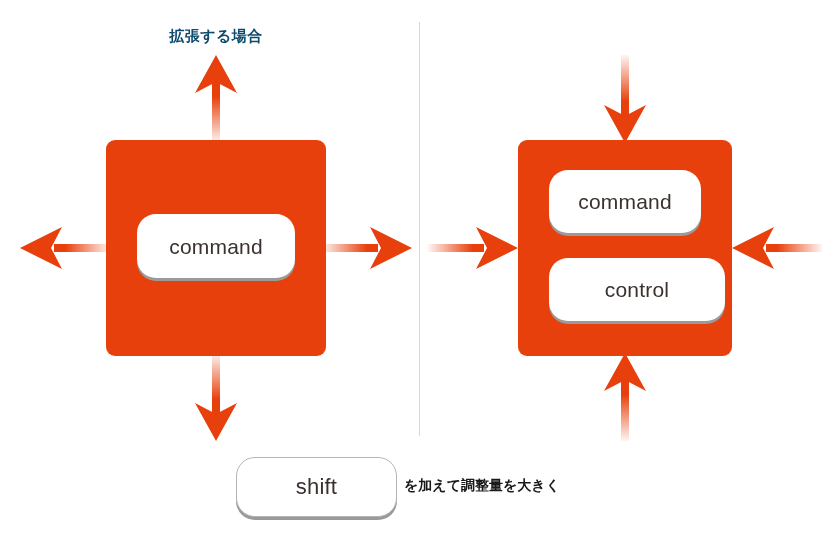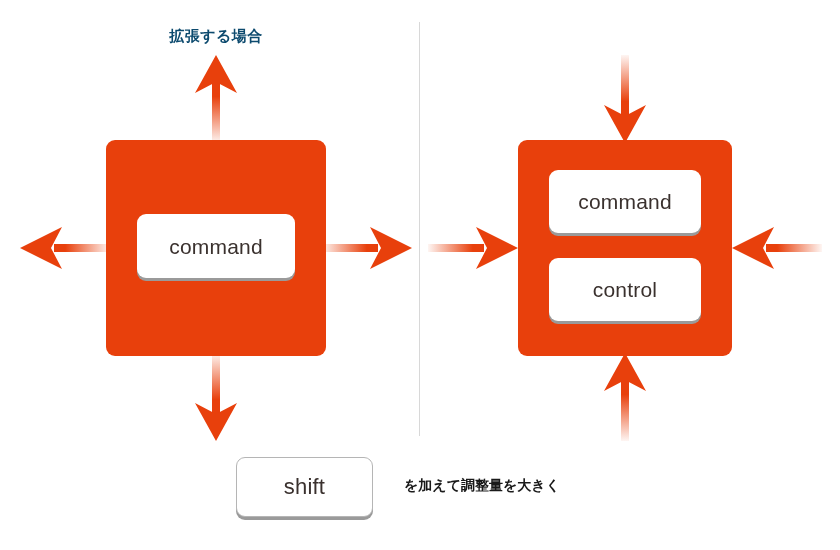--- a/index.html
+++ b/index.html
@@ -51,41 +51,41 @@
     position: absolute;
     border-radius: 9px;
   }
   #box-left  { left: 106px; top: 140px; width: 220px; height: 216px; }
   #box-right { left: 518px; top: 140px; width: 214px; height: 216px; }
 
   
   .keycap {
     position: absolute;
     background: #ffffff;
-    border-radius: 9px;
+    border-radius: 19px;
     box-shadow: 0 3px 0 0 #9a9a9a;
     display: flex;
     align-items: center;
     justify-content: center;
     box-sizing: border-box;
   }
   .keycap.bordered {
     border: 1px solid #b5b5b5;
   }
   .keycap .cap-label {
     font-size: 21px;
     color: #3a312e;
     letter-spacing: 0.2px;
     line-height: 1;
     user-select: none;
   }
   #key-left-command  { left: 137px; top: 214px; width: 158px; height: 64px; }
   #key-right-command { left: 549px; top: 170px; width: 152px; height: 63px; }
-  #key-right-control { left: 549px; top: 258px; width: 152px; height: 63px; }
-  #key-shift         { left: 236px; top: 457px; width: 137px; height: 60px; }
+  #key-right-control { left: 549px; top: 258px; width: 176px; height: 63px; }
+  #key-shift         { left: 236px; top: 457px; width: 161px; height: 60px; }
   #key-shift .cap-label { font-size: 22px; }
 
   
   #shift-caption {
     position: absolute;
     left: 404px;
     top: 477px;
     font-size: 14px;
     font-weight: bold;
     color: #1a1a1a;

